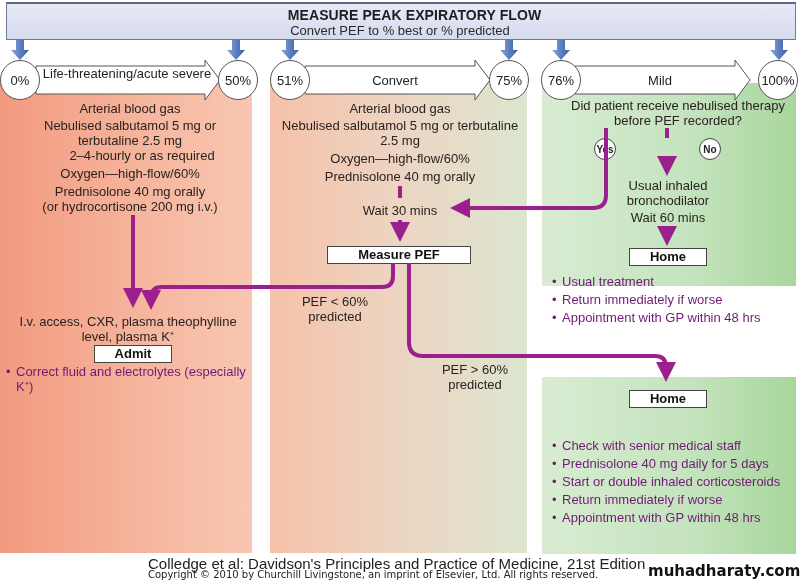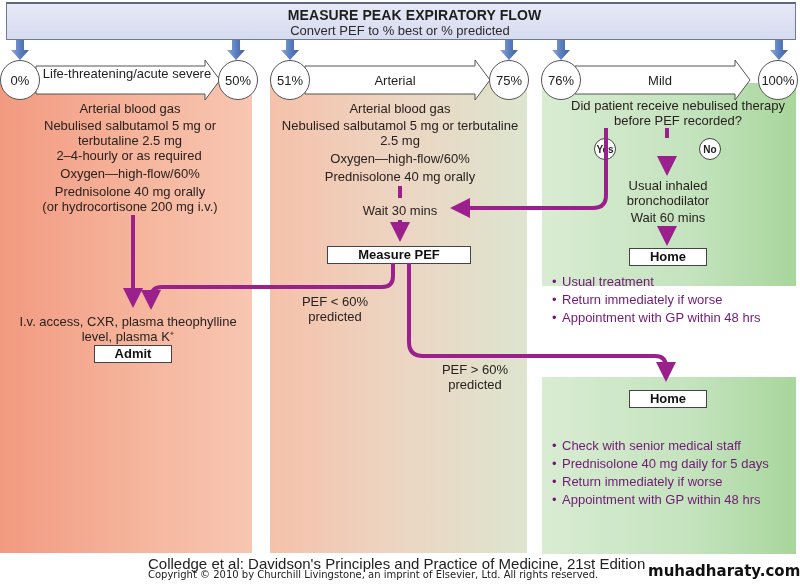--- a/index.html
+++ b/index.html
@@ -82,33 +82,34 @@
 </svg>
 
 <div class="circle" style="left:0px;">0%</div>
 <div class="circle" style="left:218px;">50%</div>
 <div class="circle" style="left:270px;">51%</div>
 <div class="circle" style="left:489px;">75%</div>
 <div class="circle" style="left:541px;">76%</div>
 <div class="circle" style="left:758px;">100%</div>
 
 <div class="band-label" style="left:42px; top:67px; width:170px;">Life-threatening/acute severe</div>
-<div class="band-label" style="left:310px; top:74px; width:170px;">Arterial</div>
+<div class="band-label" style="left:310px; top:74px; width:170px;">Convert</div>
 <div class="band-label" style="left:580px; top:74px; width:160px;">Mild</div>
 
 <div class="txt" style="left:20px; top:101px; width:220px;">Arterial blood gas</div>
 <div class="txt" style="left:20px; top:118px; width:220px;">Nebulised salbutamol 5 mg or terbutaline 2.5 mg</div>
-<div class="txt" style="left:19px; top:148px; width:220px;">2–4-hourly or as required</div>
+<div class="txt" style="left:32px; top:148px; width:220px;">2–4-hourly or as required</div>
 <div class="txt" style="left:20px; top:166px; width:220px;">Oxygen—high-flow/60%</div>
 <div class="txt" style="left:20px; top:184px; width:220px;">Prednisolone 40 mg orally</div>
 <div class="txt" style="left:20px; top:199px; width:220px;">(or hydrocortisone 200 mg i.v.)</div>
 
 <div class="txt" style="left:4px; top:314px; width:248px;">I.v. access, CXR, plasma theophylline level, plasma K⁺</div>
 <div class="box-label" style="left:94px; top:345px; width:78px;">Admit</div>
 <ul class="bullets" style="left:6px; top:364px; width:246px;">
+  <li>Correct fluid and electrolytes (especially K⁺)</li>
 </ul>
 
 <div class="txt" style="left:280px; top:101px; width:240px;">Arterial blood gas</div>
 <div class="txt" style="left:280px; top:118px; width:240px;">Nebulised salbutamol 5 mg or terbutaline 2.5 mg</div>
 <div class="txt" style="left:280px; top:151px; width:240px;">Oxygen—high-flow/60%</div>
 <div class="txt" style="left:280px; top:169px; width:240px;">Prednisolone 40 mg orally</div>
 <div class="txt" style="left:330px; top:203px; width:140px;">Wait 30 mins</div>
 <div class="box-label" style="left:327px; top:246px; width:144px;">Measure PEF</div>
 <div class="txt" style="left:290px; top:294px; width:90px;">PEF &lt; 60% predicted</div>
 <div class="txt" style="left:430px; top:362px; width:90px;">PEF &gt; 60% predicted</div>
@@ -122,20 +123,21 @@
 <ul class="bullets" style="left:552px; top:274px; width:240px;">
   <li>Usual treatment</li>
   <li>Return immediately if worse</li>
   <li>Appointment with GP within 48 hrs</li>
 </ul>
 
 <div class="box-label" style="left:629px; top:390px; width:78px;">Home</div>
 <ul class="bullets" style="left:552px; top:438px; width:244px;">
   <li>Check with senior medical staff</li>
   <li>Prednisolone 40 mg daily for 5 days</li>
+  <li>Start or double inhaled corticosteroids</li>
   <li>Return immediately if worse</li>
   <li>Appointment with GP within 48 hrs</li>
 </ul>
 
 <svg class="connectors" viewBox="0 0 800 584">
   <defs>
     <marker id="ah" markerWidth="5" markerHeight="5" refX="2.5" refY="2.5" orient="auto" markerUnits="strokeWidth">
       <path d="M0,0 L5,2.5 L0,5 z" fill="#9b1f8c"></path>
     </marker>
   </defs>

